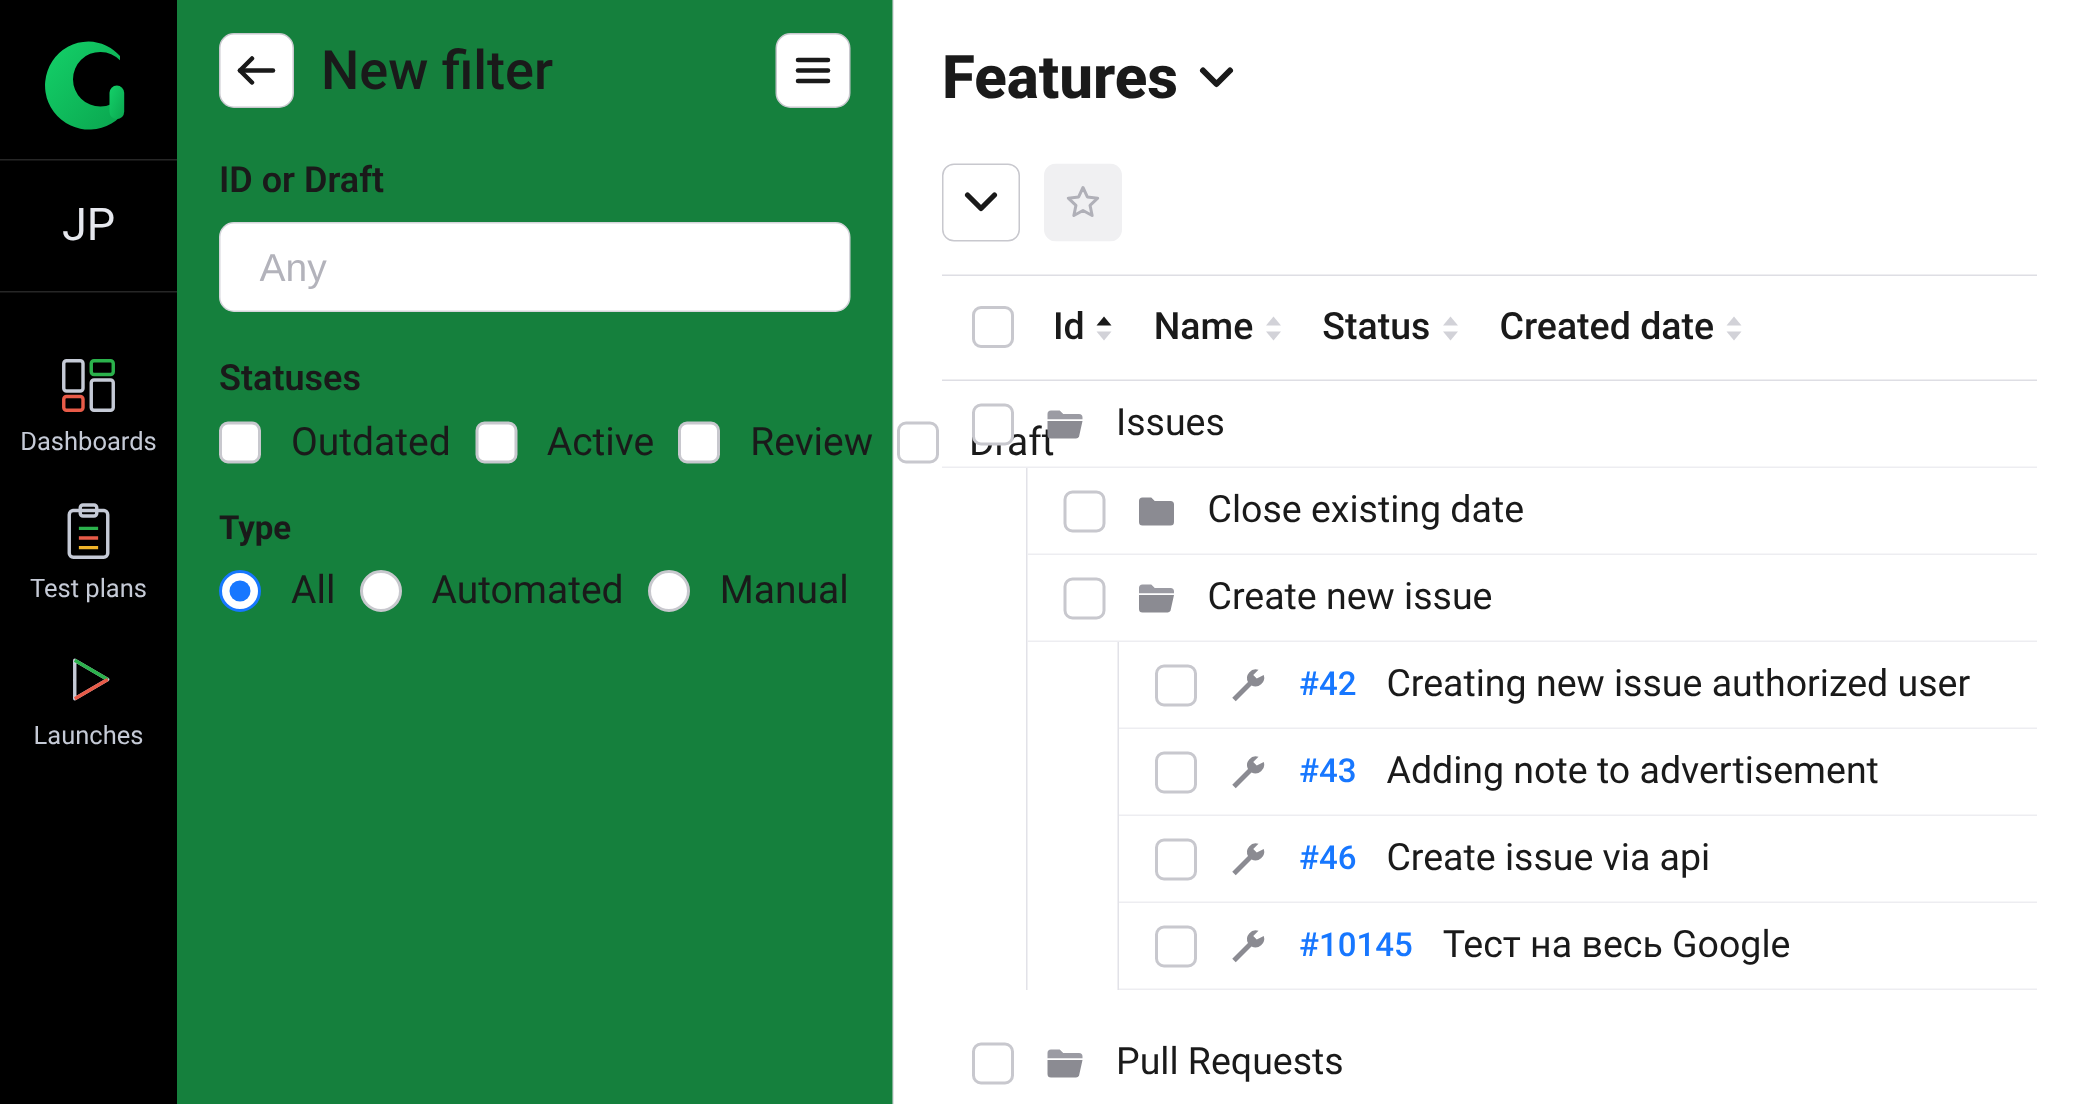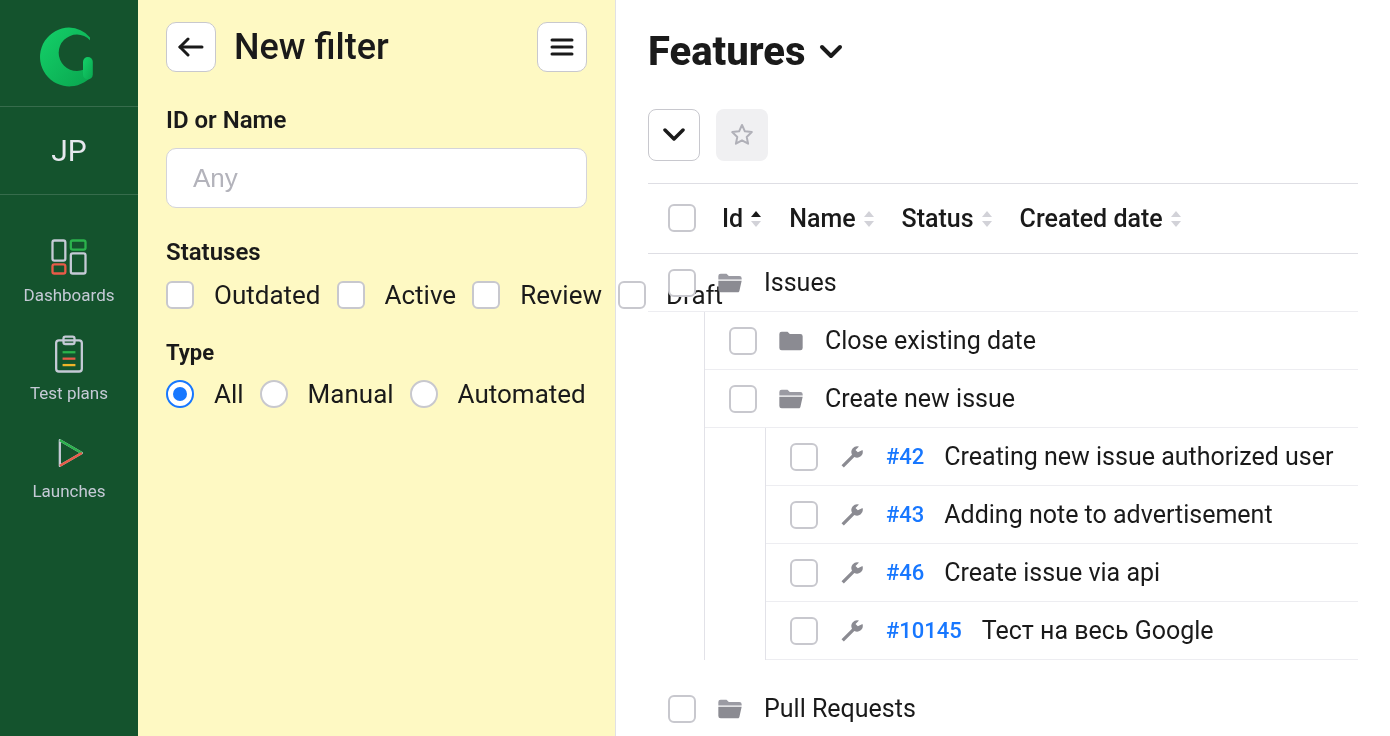--- a/index.html
+++ b/index.html
@@ -8,22 +8,22 @@
     display: flex;
     height: 736px;
     width: 1390px;
     overflow: hidden;
     background: #fff;
     color: #1a1a1a;
   }
 
   
   .nav-sidebar {
-    width: 138px;
-    background: #14532d;
+    width: 118px;
+    background: #000000;
     color: #e4e9f2;
     display: flex;
     flex-direction: column;
     align-items: center;
     font-size: 18px;
   }
   .logo-wrap {
     width: 100%;
     display: flex;
     justify-content: center;
@@ -73,21 +73,21 @@
     width: 5px;
     background: #3fa4ff;
   }
   .nav-item-label {
     font-size: 17px;
   }
 
   
   .filter-panel {
     width: 478px;
-    background: #fef9c3;
+    background: #15803d;
     border-right: 1px solid #e1e1e5;
     padding: 22px 28px;
   }
   .filter-header {
     display: flex;
     align-items: center;
     gap: 18px;
     margin-bottom: 34px;
   }
   .icon-btn {
@@ -324,21 +324,21 @@
     <button class="icon-btn">
       <svg width="24" height="20" viewBox="0 0 24 20">
         <line x1="2" y1="3" x2="22" y2="3" stroke="#1a1a1a" stroke-width="3" stroke-linecap="round"></line>
         <line x1="2" y1="10" x2="22" y2="10" stroke="#1a1a1a" stroke-width="3" stroke-linecap="round"></line>
         <line x1="2" y1="17" x2="22" y2="17" stroke="#1a1a1a" stroke-width="3" stroke-linecap="round"></line>
       </svg>
     </button>
   </div>
 
   <div class="filter-section">
-    <div class="filter-label">ID or Name</div>
+    <div class="filter-label">ID or Draft</div>
     <input class="filter-input" placeholder="Any" style="">
   </div>
 
   <div class="filter-section">
     <div class="filter-label">Statuses</div>
     <div class="checklist">
       <div class="check-row">
         <div class="chk"></div>
         <span class="opt-label">Outdated</span>
       </div>
@@ -359,25 +359,25 @@
 
   <div class="filter-section">
     <div class="filter-subhead">Type</div>
     <div class="radiolist">
       <div class="radio-row">
         <div class="radio selected"></div>
         <span class="opt-label">All</span>
       </div>
       <div class="radio-row">
         <div class="radio"></div>
-        <span class="opt-label">Manual</span>
+        <span class="opt-label">Automated</span>
       </div>
       <div class="radio-row">
         <div class="radio"></div>
-        <span class="opt-label">Automated</span>
+        <span class="opt-label">Manual</span>
       </div>
     </div>
   </div>
 </div>
 
 <div class="main">
   <div class="main-title-row">
     <span class="main-title">Features</span>
     <svg width="24" height="16" viewBox="0 0 24 16">
       <polyline points="3,3 12,12 21,3" fill="none" stroke="#1a1a1a" stroke-width="4" stroke-linecap="round" stroke-linejoin="round"></polyline>

